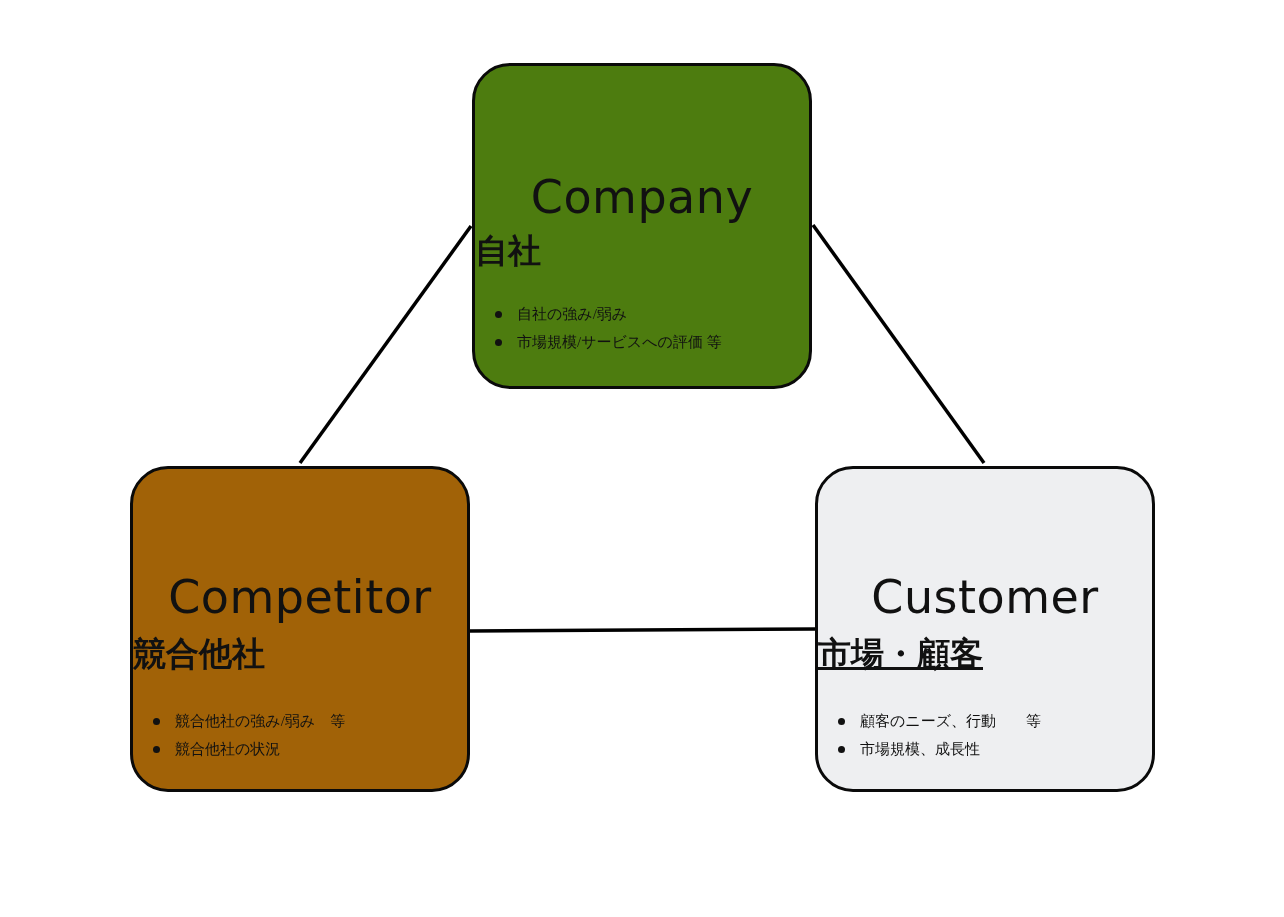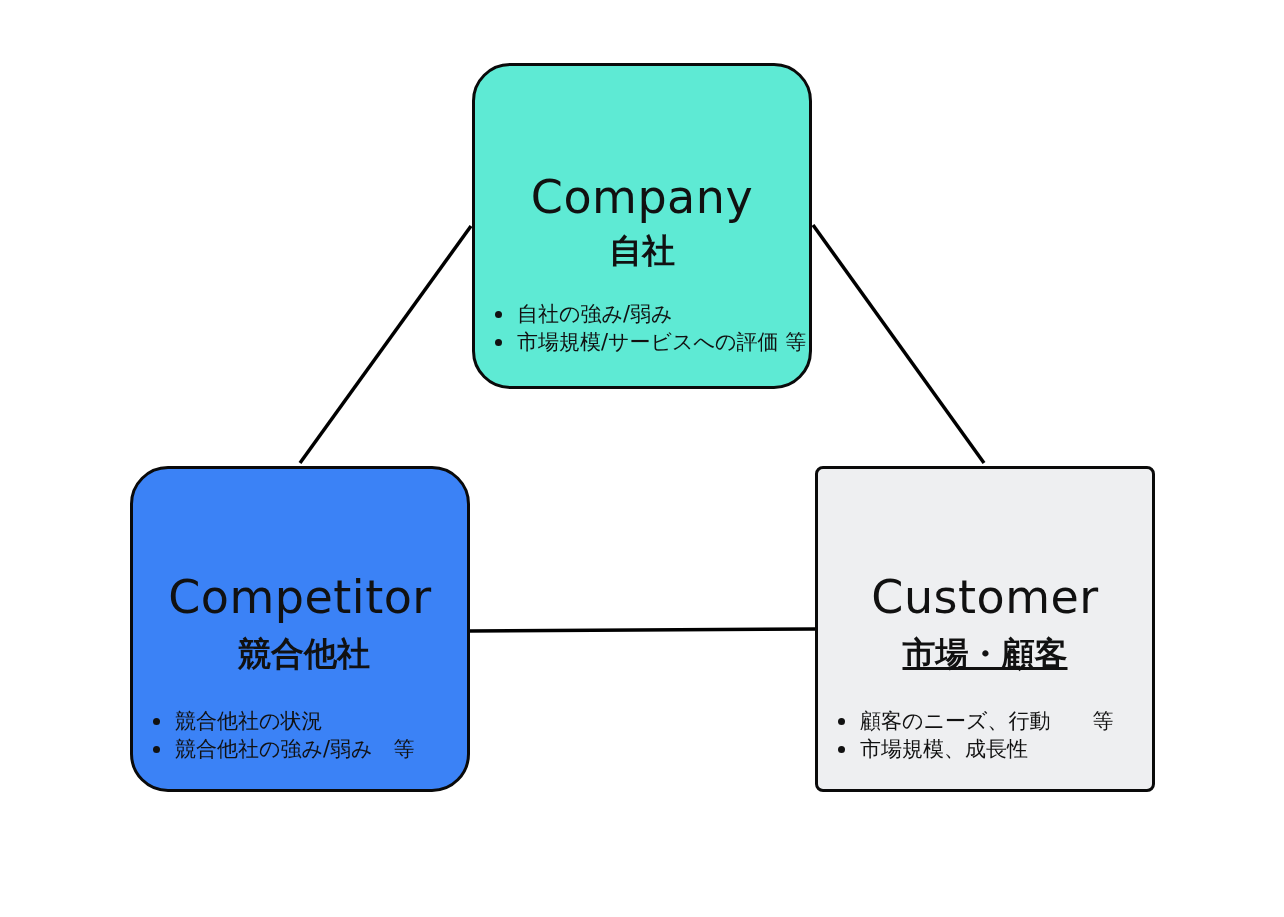--- a/index.html
+++ b/index.html
@@ -37,34 +37,34 @@
       text-align: center;
       font-size: 46px;
       line-height: 52px;
       font-weight: 500;
       letter-spacing: 0.5px;
     }
     .node .subtitle {
       position: absolute;
       left: 0;
       right: 0;
-      text-align: center;
       font-size: 33px;
       line-height: 40px;
       font-weight: 600;
     }
     .node ul {
       position: absolute;
       left: 0;
       right: 0;
       margin: 0;
       padding: 0 0 0 42px;
       list-style: none;
-      font-size: 21px;
+      font-size: 15px;
       line-height: 28px;
+      font-family: Liberation Serif, serif;
     }
     .node ul li {
       position: relative;
       white-space: pre;
     }
     .node ul li::before {
       content: "";
       position: absolute;
       left: -22px;
       top: 11px;
@@ -73,52 +73,52 @@
       border-radius: 50%;
       background: #111111;
     }
     #node-company { left: 472px; top: 63px; }
     #node-company .title { top: 105px; }
     #node-company .subtitle { top: 165px; }
     #node-company ul { top: 234px; }
 
     #node-competitor { left: 130px; top: 466px; }
     #node-competitor .title { top: 102px; }
-    #node-competitor .subtitle { top: 165px; padding-left: 8px; }
+    #node-competitor .subtitle { top: 165px; }
     #node-competitor ul { top: 238px; }
 
-    #node-customer { left: 815px; top: 466px; border-radius: 8px; }
+    #node-customer { left: 815px; top: 466px; }
     #node-customer .title { top: 102px; }
     #node-customer .subtitle { top: 165px; text-decoration: underline; }
     #node-customer ul { top: 238px; }
   </style>
 </head>
 <body>
 
 <svg id="connectors" xmlns="http://www.w3.org/2000/svg">
   <line x1="471" y1="226" x2="300" y2="463" stroke="#000000" stroke-width="3.5" stroke-linecap="butt"></line>
   <line x1="813" y1="225" x2="984" y2="463" stroke="#000000" stroke-width="3.5" stroke-linecap="butt"></line>
   <line x1="469" y1="631" x2="816" y2="629" stroke="#000000" stroke-width="3.5" stroke-linecap="butt"></line>
 </svg>
 
-<div class="node" id="node-company" style="background: #5eead4; border-color: rgb(10, 10, 10);">
+<div class="node" id="node-company" style="background: #4d7c0f; border-color: rgb(10, 10, 10);">
   <div class="title">Company</div>
   <div class="subtitle">自社</div>
   <ul>
     <li>自社の強み/弱み</li>
     <li>市場規模/サービスへの評価 等</li>
   </ul>
 </div>
 
-<div class="node" id="node-competitor" style="background: #3b82f6; border-color: rgb(10, 10, 10);">
+<div class="node" id="node-competitor" style="background: #a16207; border-color: rgb(10, 10, 10);">
   <div class="title">Competitor</div>
   <div class="subtitle">競合他社</div>
   <ul>
+    <li>競合他社の強み/弱み　等</li>
     <li>競合他社の状況</li>
-    <li>競合他社の強み/弱み　等</li>
   </ul>
 </div>
 
 <div class="node" id="node-customer" style="background: rgb(238, 239, 241); border-color: rgb(10, 10, 10);">
   <div class="title">Customer</div>
   <div class="subtitle">市場・顧客</div>
   <ul>
     <li>顧客のニーズ、行動　　等</li>
     <li>市場規模、成長性</li>
   </ul>

